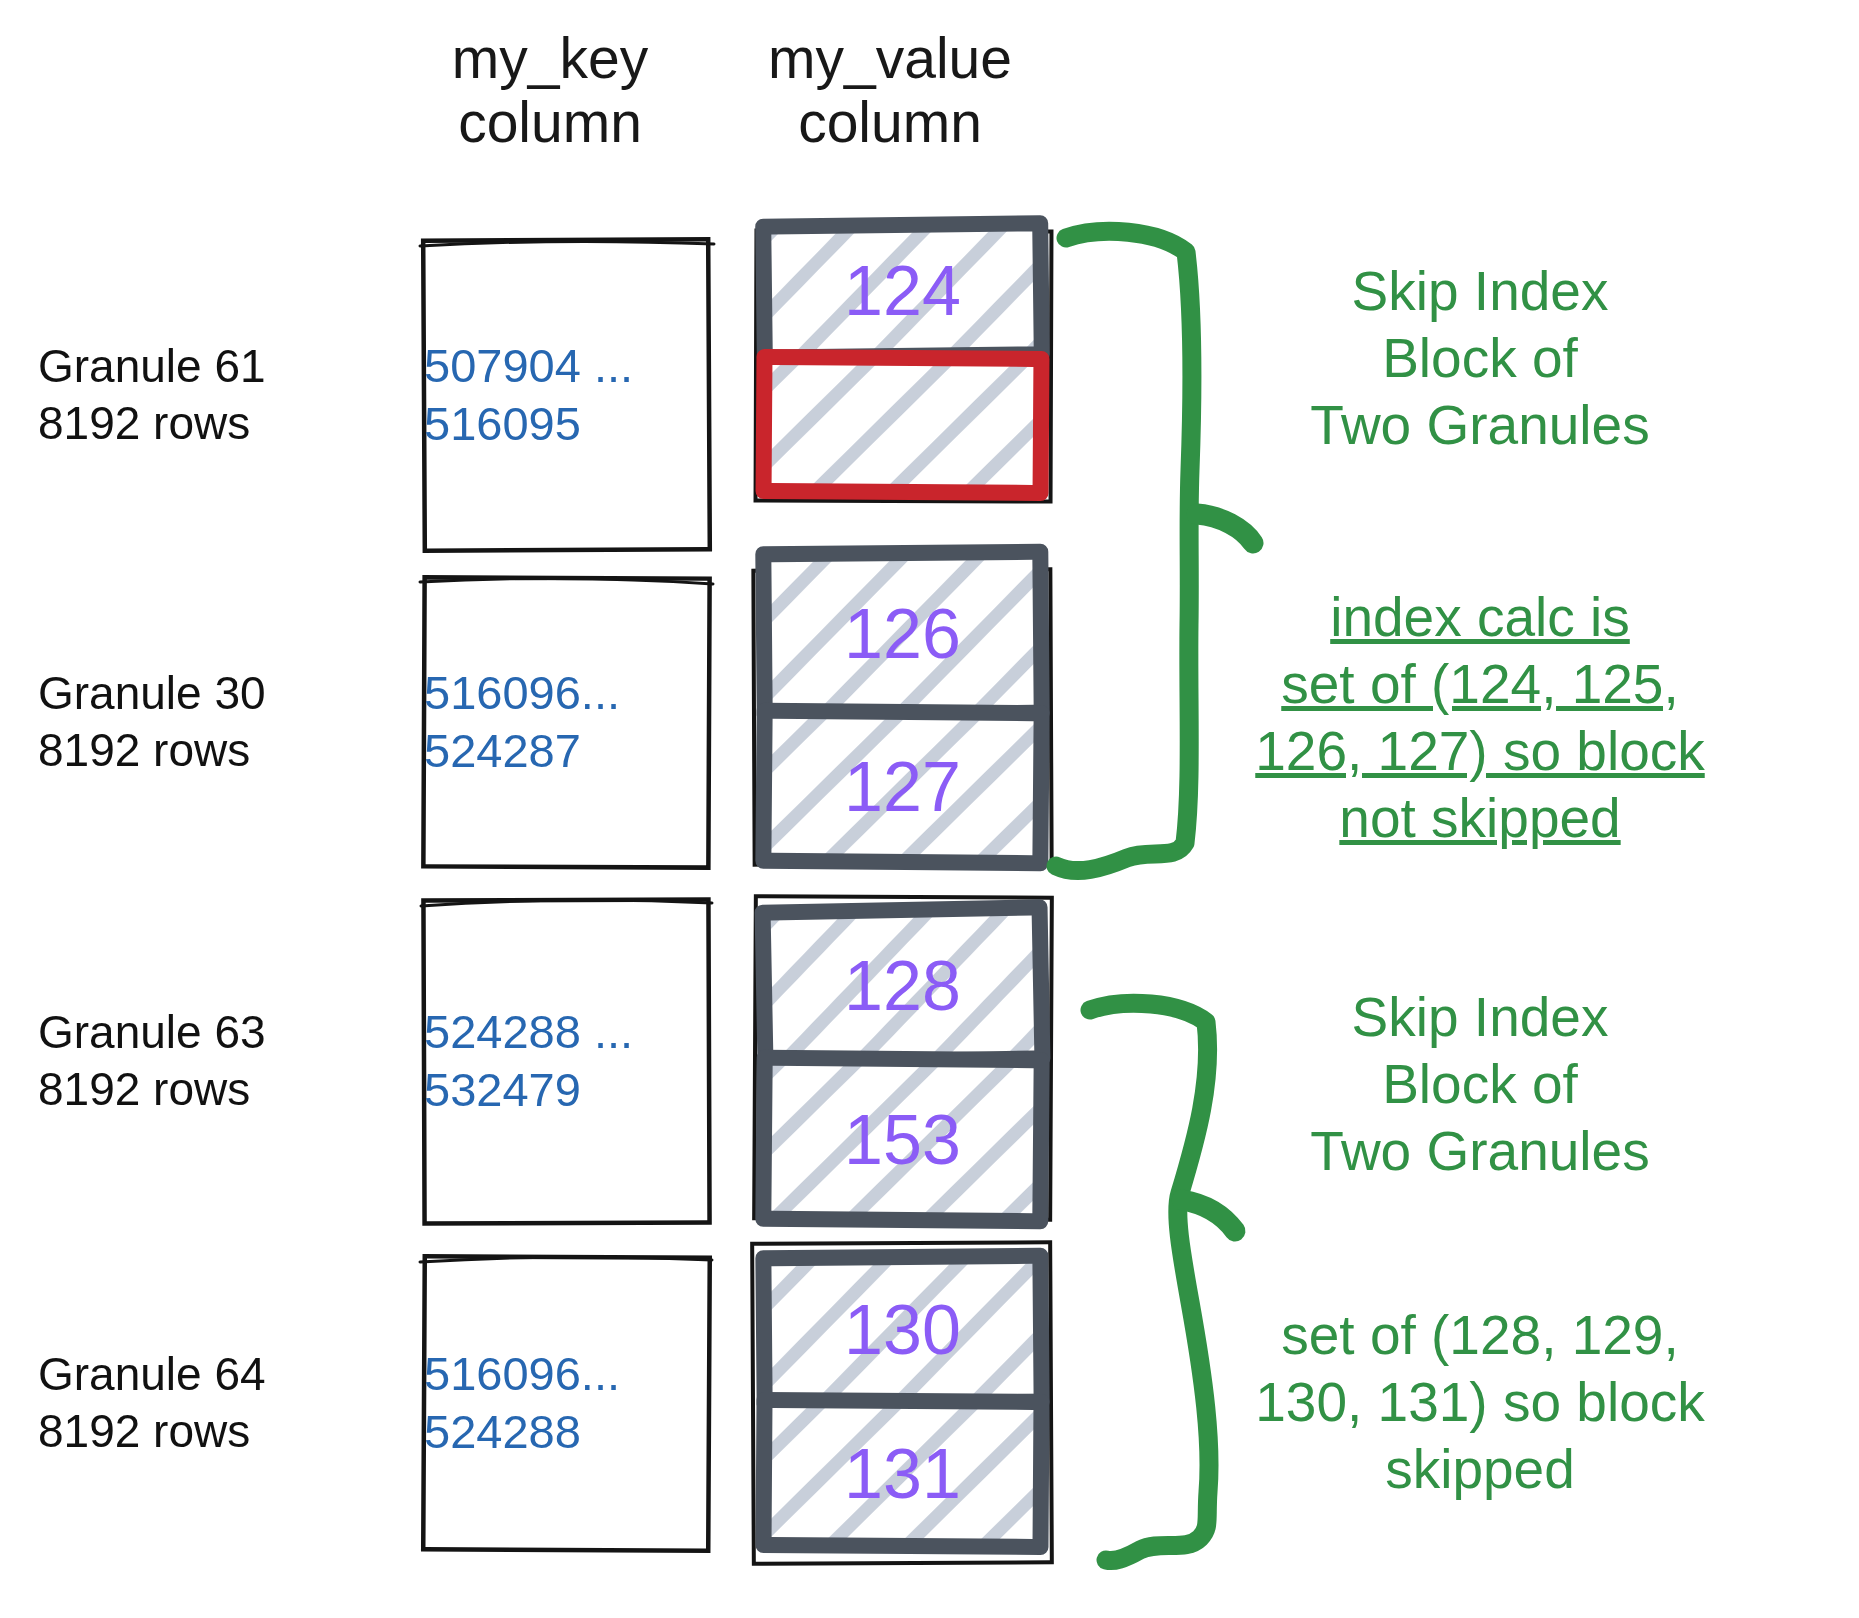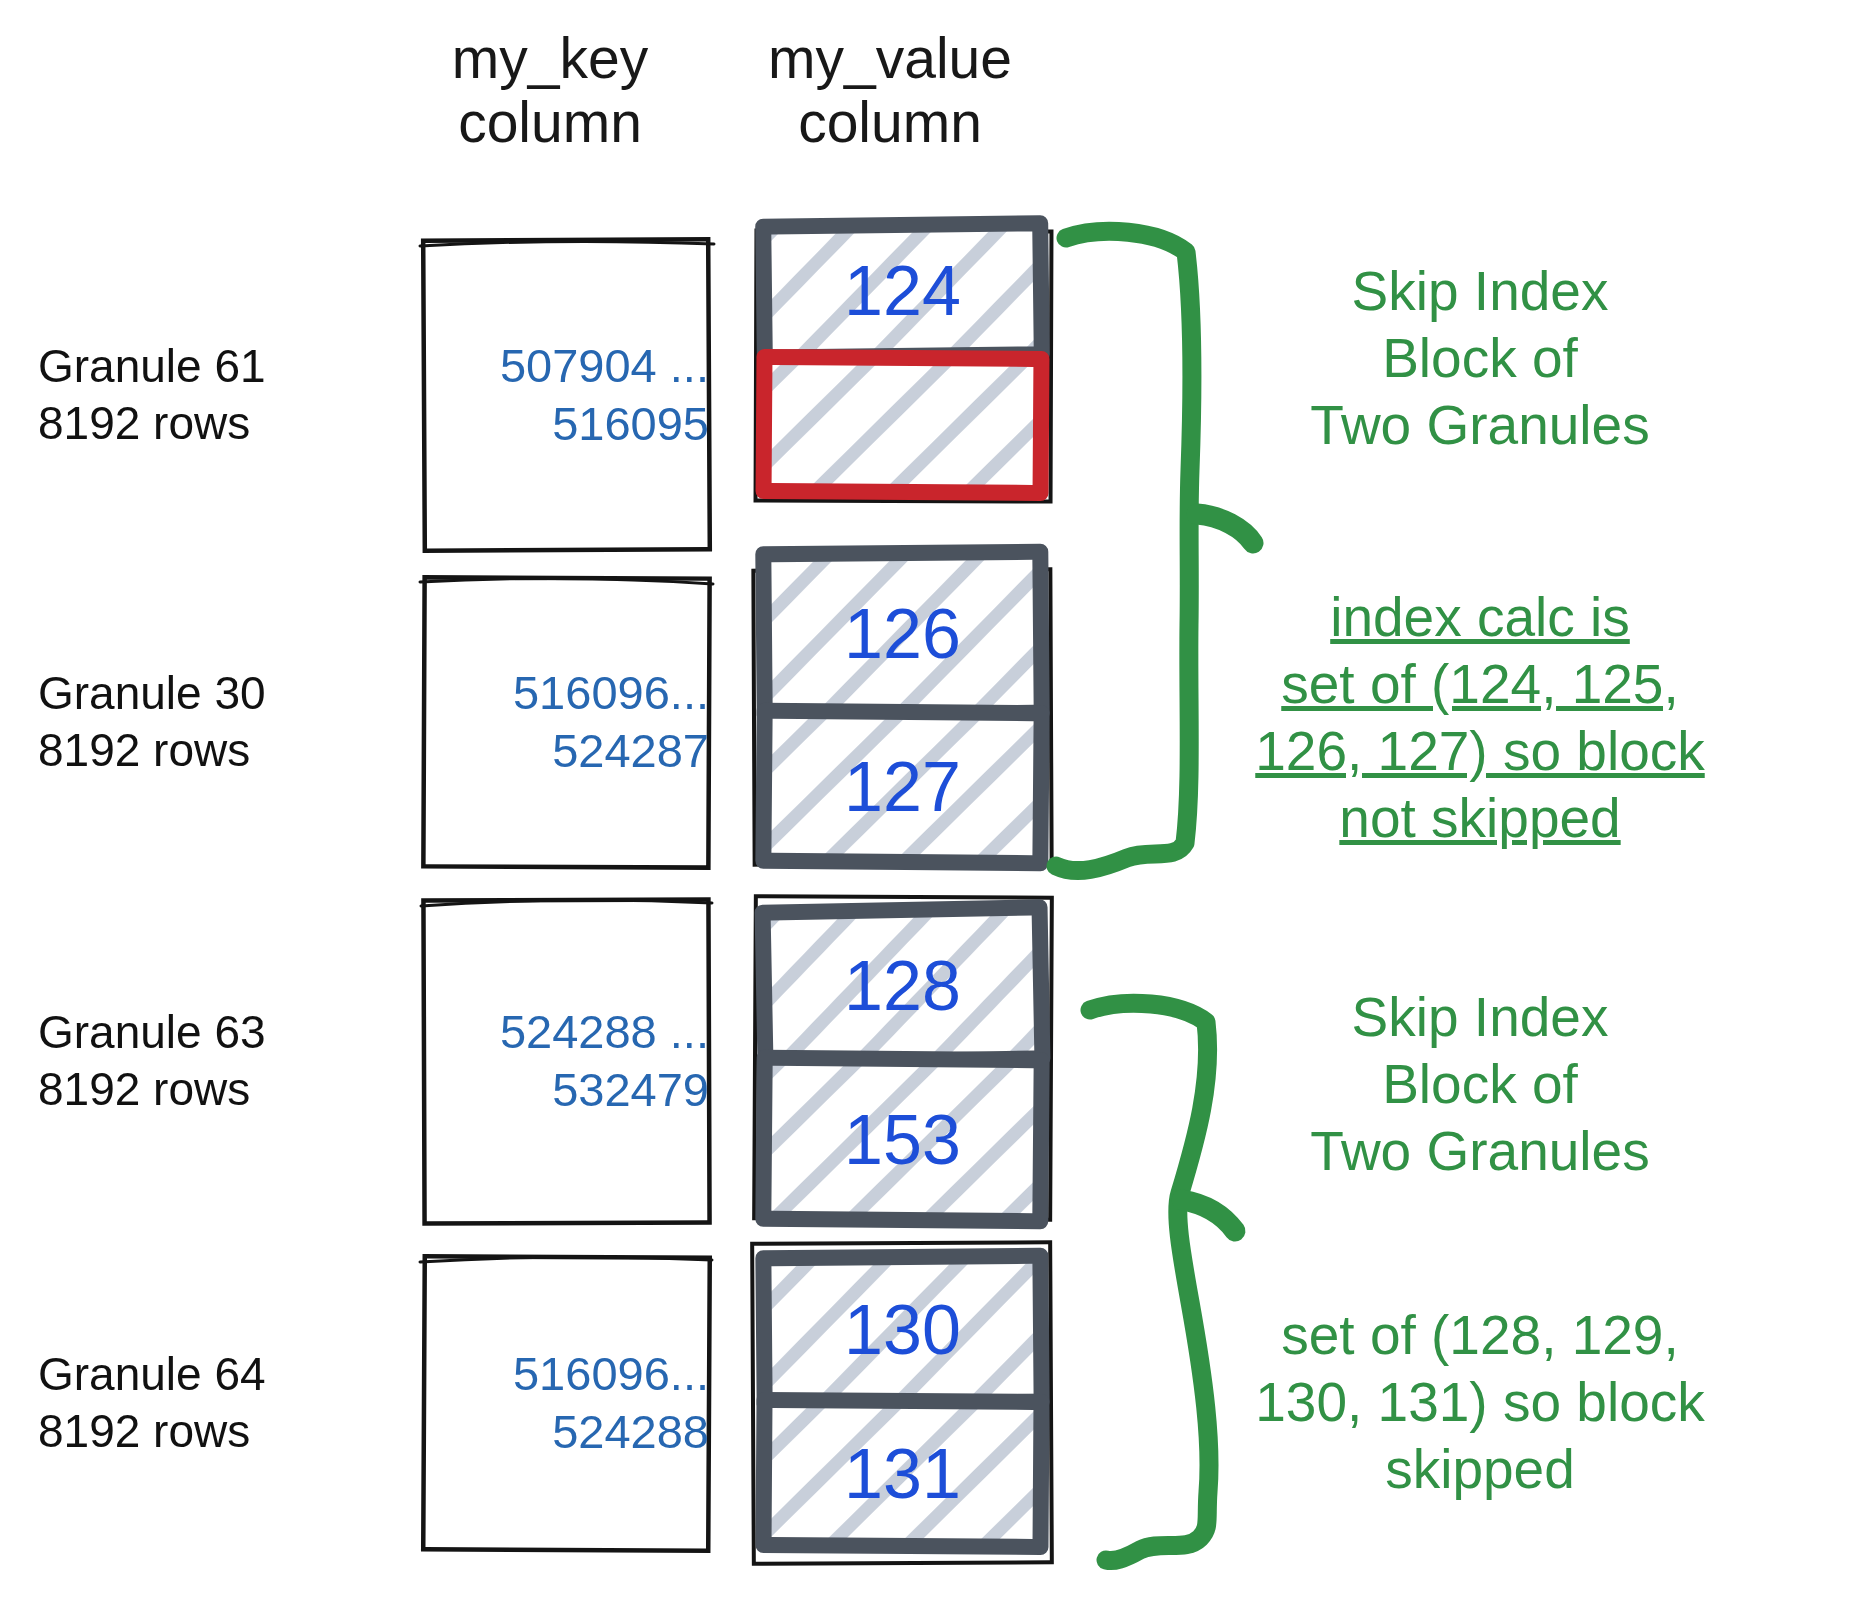--- a/index.html
+++ b/index.html
@@ -14,25 +14,25 @@
   .hdr{
     position:absolute;top:26px;width:440px;
     text-align:center;font-size:57px;line-height:64px;color:#181818;
   }
   .glabel{
     position:absolute;left:38px;width:330px;
     font-size:46px;line-height:57px;color:#111111;text-align:left;
   }
   .keytxt{
     position:absolute;left:424px;width:285px;
-    font-size:47px;line-height:58px;color:#2767b1;text-align:right;
+    font-size:47px;line-height:58px;color:#2767b1;text-align:left;
   }
   .vnum{
     position:absolute;display:flex;align-items:center;justify-content:center;
-    font-size:70px;color:#1d4ed8;
+    font-size:70px;color:#8b5cf6;
   }
   .vnum.hl{color:#c9252c;}
   .anno{
     position:absolute;left:1180px;width:600px;
     text-align:center;color:#319145;font-size:55px;line-height:67px;
   }
 </style>
 </head>
 <body>
 

